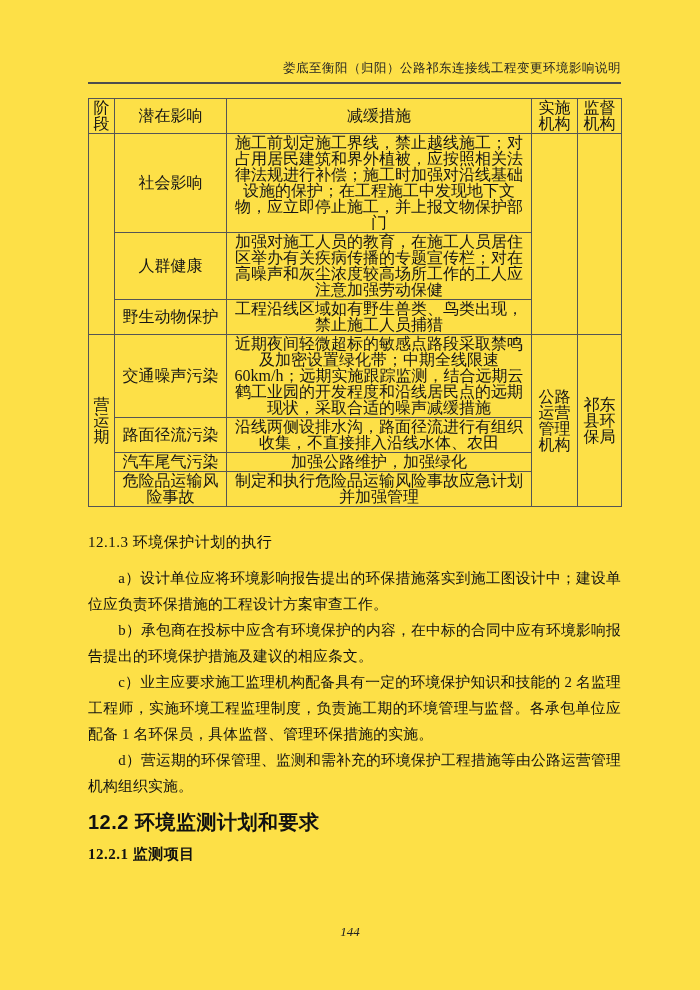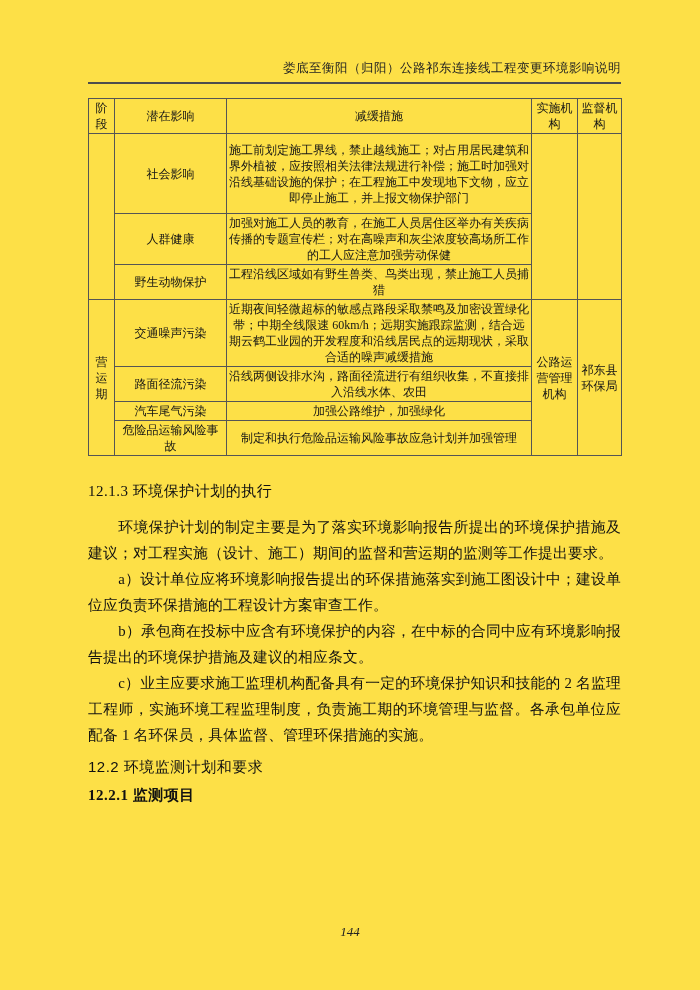--- a/index.html
+++ b/index.html
@@ -20,21 +20,21 @@
     letter-spacing:.5px;
     color:#222;
     padding-bottom:6px;
     border-bottom:2px solid #4d4d4d;
   }
   table.mitigation{
     width:533px;
     border-collapse:collapse;
     table-layout:fixed;
     margin-top:14px;
-    font-size:12px;
+    font-size:16px;
   }
   table.mitigation th,
   table.mitigation td{
     border:1px solid #555;
     font-weight:normal;
     text-align:center;
     vertical-align:middle;
     padding:1px 2px;
     line-height:16px;
     color:#151515;
@@ -67,21 +67,21 @@
   }
   .para{
     font-size:14.8px;
     line-height:26px;
     text-align:justify;
     text-indent:2.05em;
     margin:0;
     letter-spacing:.2px;
   }
   .sec-h2{
-    font-size:15px;font-weight:normal;
+    font-size:20px;font-weight:bold;
     font-family:"Liberation Sans","DejaVu Sans",sans-serif;
     margin:10px 0 9px 0;
     letter-spacing:.5px;
   }
   .sec-h3b{
     font-size:15px;font-weight:bold;
     margin:0 0 11px 0;
     letter-spacing:.5px;
   }
   .para sub{font-size:10px;line-height:0;}
@@ -151,24 +151,24 @@
         <td class="measure">加强公路维护，加强绿化</td>
       </tr>
       <tr class="r7">
         <td>危险品运输风险事故</td>
         <td class="measure">制定和执行危险品运输风险事故应急计划并加强管理</td>
       </tr>
     </tbody>
       </table>
 
     <h3 class="sec-h3">12.1.3  环境保护计划的执行</h3>
-    <p class="para">环境保护计划的制定主要是为了落实环境影响报告所提出的环境保护措施及建议；对工程实施（设计、施工）期间的监督和营运期的监测等工作提出要求。</p>
     <p class="para">a）设计单位应将环境影响报告提出的环保措施落实到施工图设计中；建设单位应负责环保措施的工程设计方案审查工作。</p>
     <p class="para">b）承包商在投标中应含有环境保护的内容，在中标的合同中应有环境影响报告提出的环境保护措施及建议的相应条文。</p>
     <p class="para">c）业主应要求施工监理机构配备具有一定的环境保护知识和技能的 2 名监理工程师，实施环境工程监理制度，负责施工期的环境管理与监督。各承包单位应配备 1 名环保员，具体监督、管理环保措施的实施。</p>
+    <p class="para">d）营运期的环保管理、监测和需补充的环境保护工程措施等由公路运营管理机构组织实施。</p>
 
     <h2 class="sec-h2">12.2  环境监测计划和要求</h2>
     <h3 class="sec-h3b">12.2.1  监测项目</h3>
 
 
   </div>
 
   <div class="page-number">144</div>
 </div>
 

